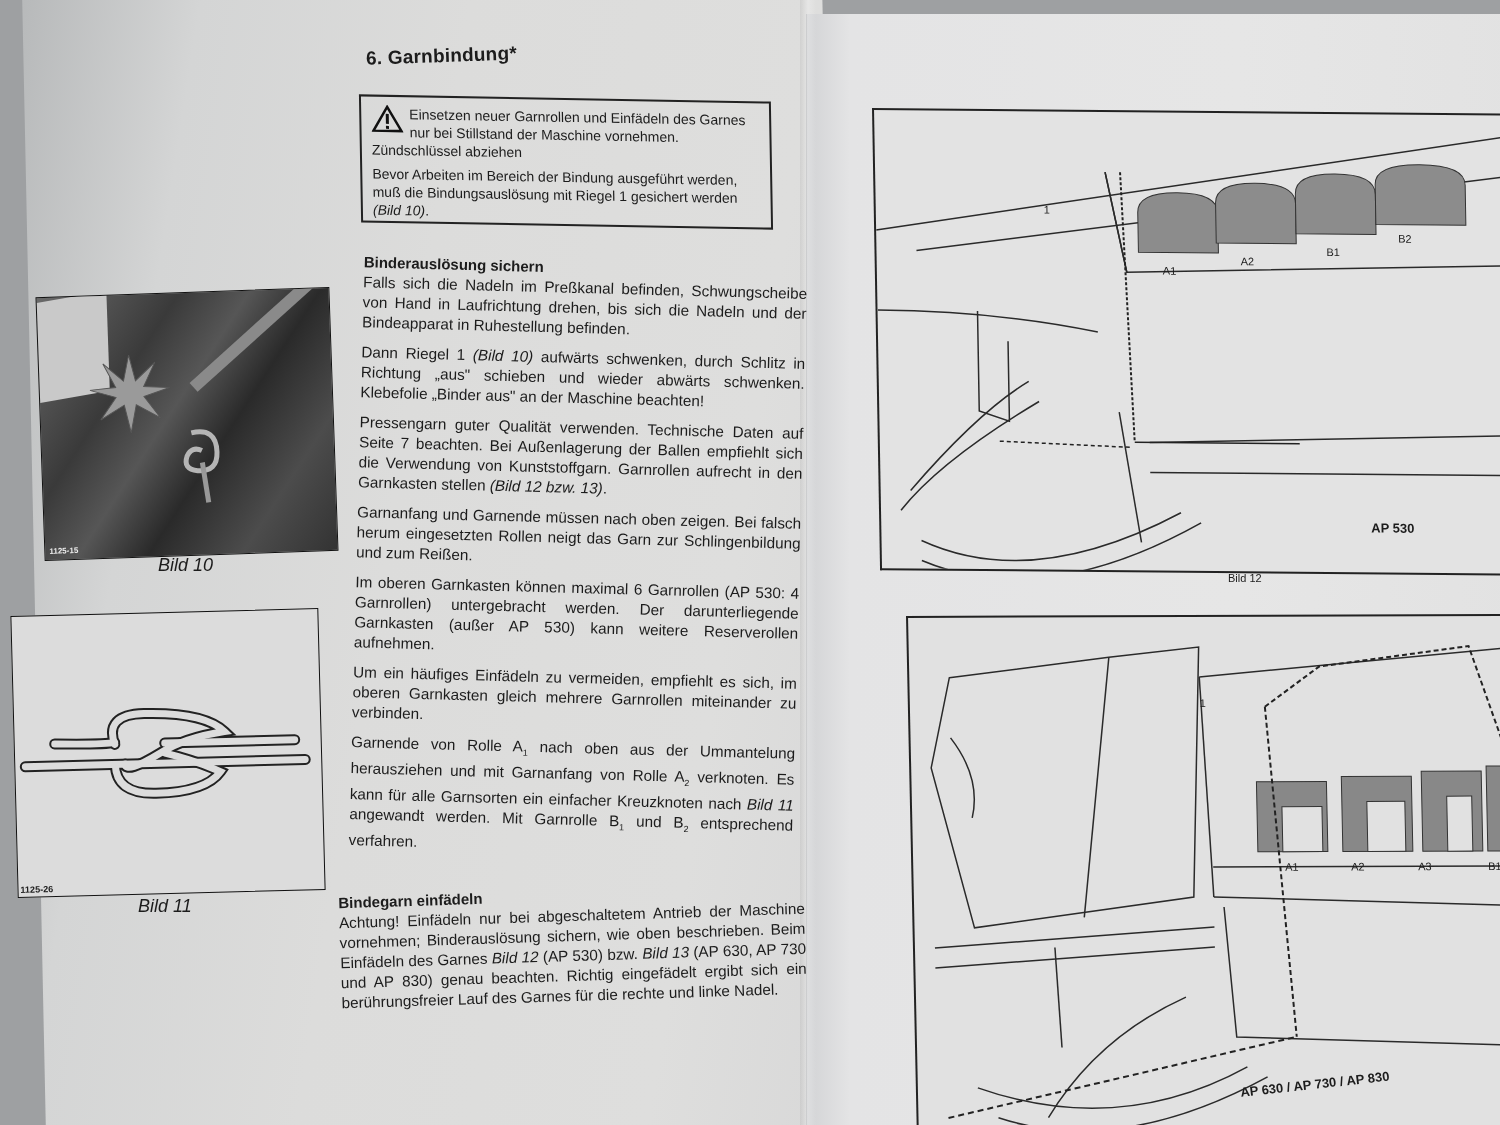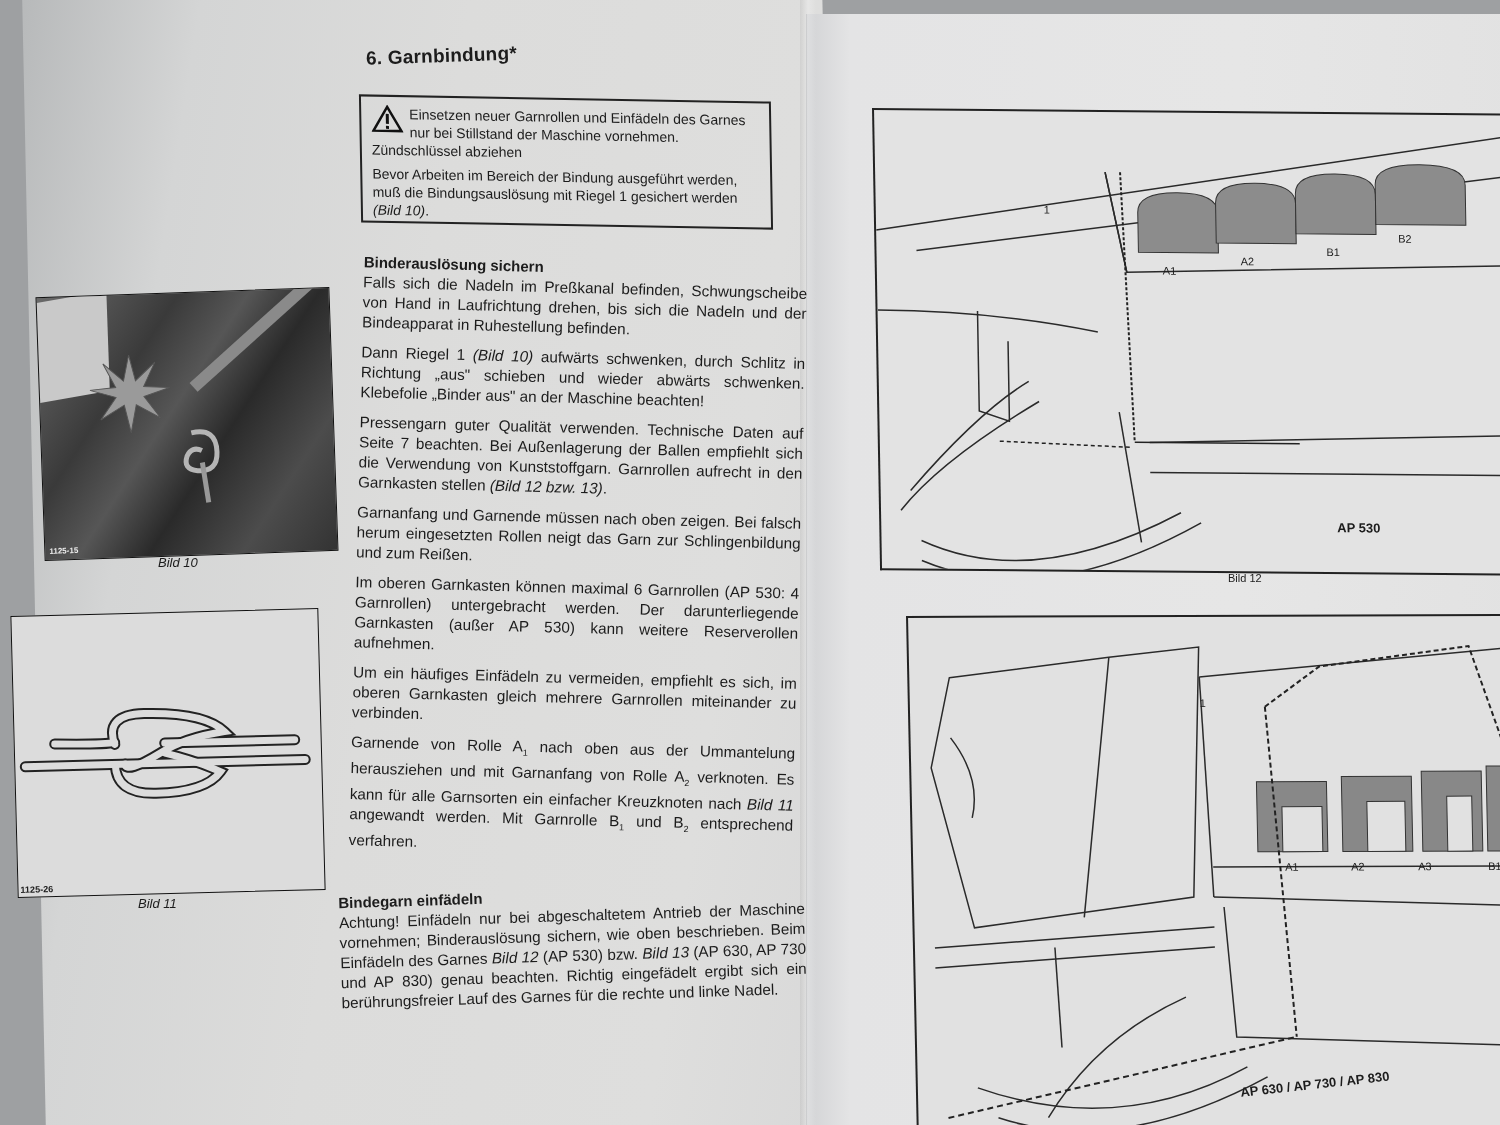--- a/index.html
+++ b/index.html
@@ -49,21 +49,21 @@
     position: absolute; left: 40px; top: 292px; width: 292px; height: 262px;
     border: 1px solid #111; transform: rotate(-2deg);
     background:
       linear-gradient(125deg, #6a6a6a 0%, #3a3a3a 30%, #565656 45%, #2a2a2a 60%, #4c4c4c 80%, #333 100%);
     overflow: hidden;
   }
   .fig10 .sky { position: absolute; left: 0; top: 0; width: 70px; height: 100px; background: #c9c9c9; transform: skewY(-8deg); }
   .fig10 .star { position: absolute; left: 50px; top: 60px; width: 80px; height: 80px; }
   .fig10 .bar { position: absolute; left: 150px; top: 90px; width: 190px; height: 12px; background:#8a8a8a; transform: rotate(-40deg); transform-origin: 0 0; }
   .fig10 .code { position: absolute; left: 4px; bottom: 4px; font-size: 8px; color: #eee; font-weight: bold; }
-  .fig-caption { position: absolute; font-style: italic; font-size: 13px; }
+  .fig-caption { position: absolute; font-style: italic; font-size: 18px; }
   .fig11 {
     position: absolute; left: 14px; top: 612px; width: 306px; height: 280px;
     border: 1.5px solid #111; transform: rotate(-1.5deg); background: #dcdcdc;
   }
   .fig11 .code { position: absolute; left: 2px; bottom: 2px; font-size: 9px; font-weight: bold; }
 
   
   .fig12 {
     position: absolute; left: 872px; top: 108px; width: 640px; height: 458px;
     border: 2px solid #222; border-right: none; background: #e3e3e3;
@@ -176,21 +176,21 @@
     </g>
     <path d="M245 60 L255 330" stroke="#222" stroke-width="2" stroke-dasharray="3,2"></path>
     <path d="M255 330 L420 330" stroke="#222" stroke-width="1.5"></path>
     <path d="M120 330 L250 335" stroke="#222" stroke-width="1.5" stroke-dasharray="4,3"></path>
   </svg>
   <span class="small-label" style="left:168px;top:92px;">1</span>
   <span class="small-label" style="left:286px;top:152px;">A1</span>
   <span class="small-label" style="left:364px;top:142px;">A2</span>
   <span class="small-label" style="left:450px;top:132px;">B1</span>
   <span class="small-label" style="left:522px;top:118px;">B2</span>
-  <span class="fig-label" style="left:456px;top:406px;">AP 530</span>
+  <span class="fig-label" style="left:490px;top:406px;">AP 530</span>
 </div>
 <span class="small-label" style="left:1228px;top:572px;">Bild 12</span>
 
 <div class="fig13">
   <svg width="620" height="520">
     <g stroke="#2a2a2a" stroke-width="1.5" fill="none">
       <path d="M40 60 L200 40 L290 30 L280 280 L60 310 L20 150 Z"></path>
       <path d="M200 40 L170 300"></path>
       <path d="M290 60 L620 30"></path>
       <path d="M290 60 L300 280"></path>

